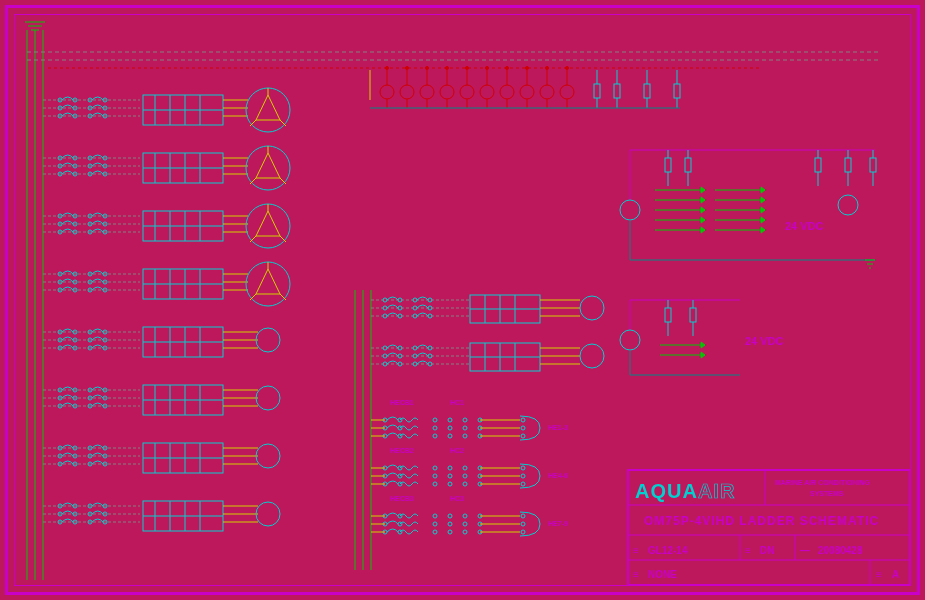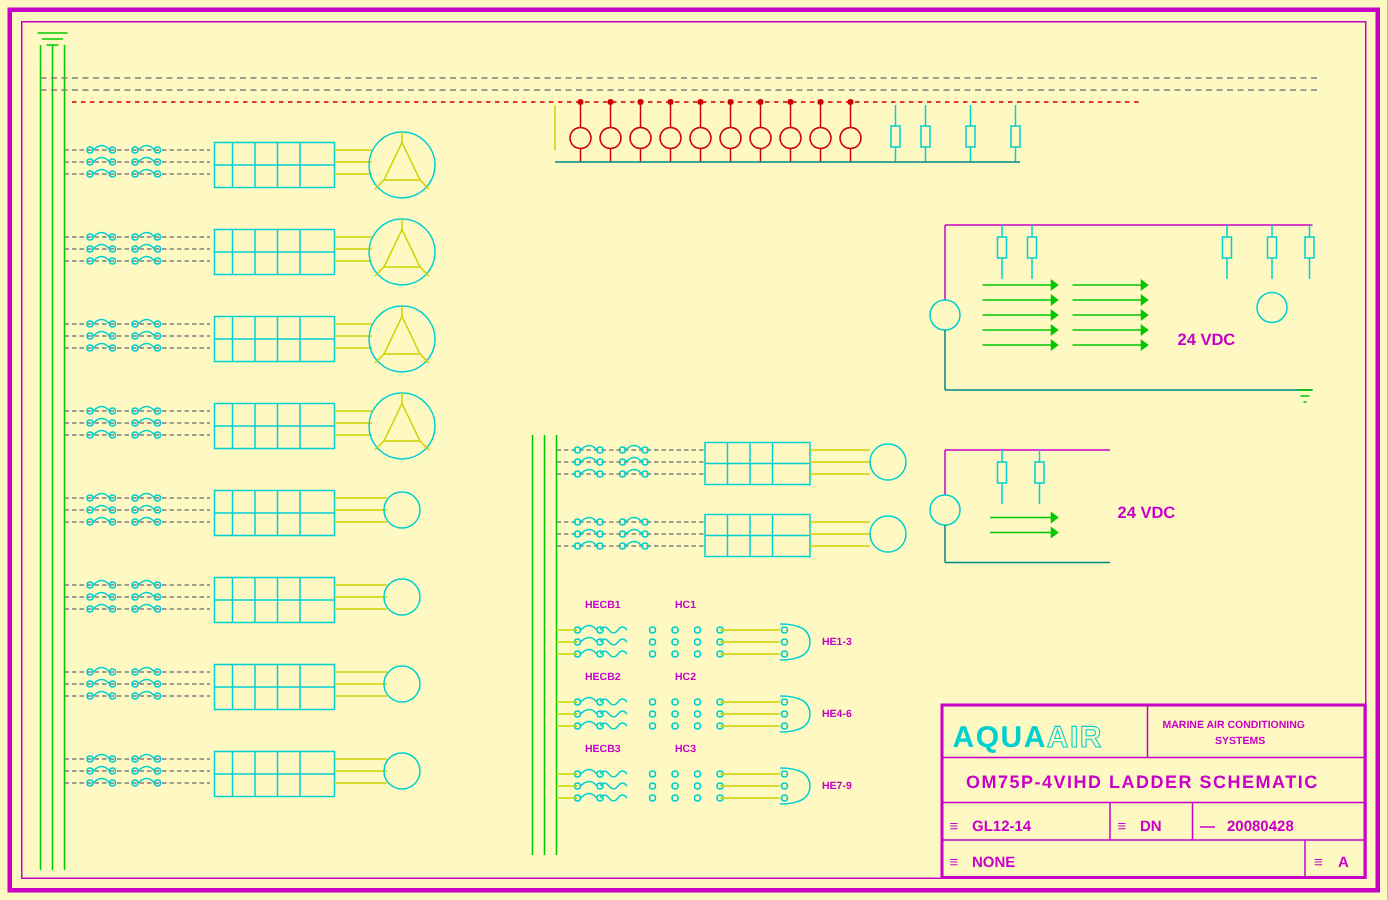--- a/index.html
+++ b/index.html
@@ -1,16 +1,16 @@
 <!DOCTYPE html>
 <html><head>
 <meta charset="utf-8">
 <style>
 body{margin:0;background:#000;font-family:monospace;overflow:hidden}
-.canvas{width:925px;height:600px;position:relative;background:#fef9c3}
+.canvas{width:925px;height:600px;position:relative;background:#be185d}
 .border-outer{position:absolute;inset:5px;border:3px solid #c800c8}
 .border-inner{position:absolute;inset:14px;border:1px solid #c800c8}
 svg{position:absolute;top:0;left:0}
 .cyan{stroke:#00d0d0;fill:none}
 .yellow{stroke:#d0d000;fill:none}
 .red{stroke:#d00000;fill:none}
 .magenta{stroke:#c800c8;fill:none}
 .green{stroke:#00c800;fill:none}
 .gray{stroke:#808080;fill:none}
 .dcyan{stroke:#008888;fill:none}

